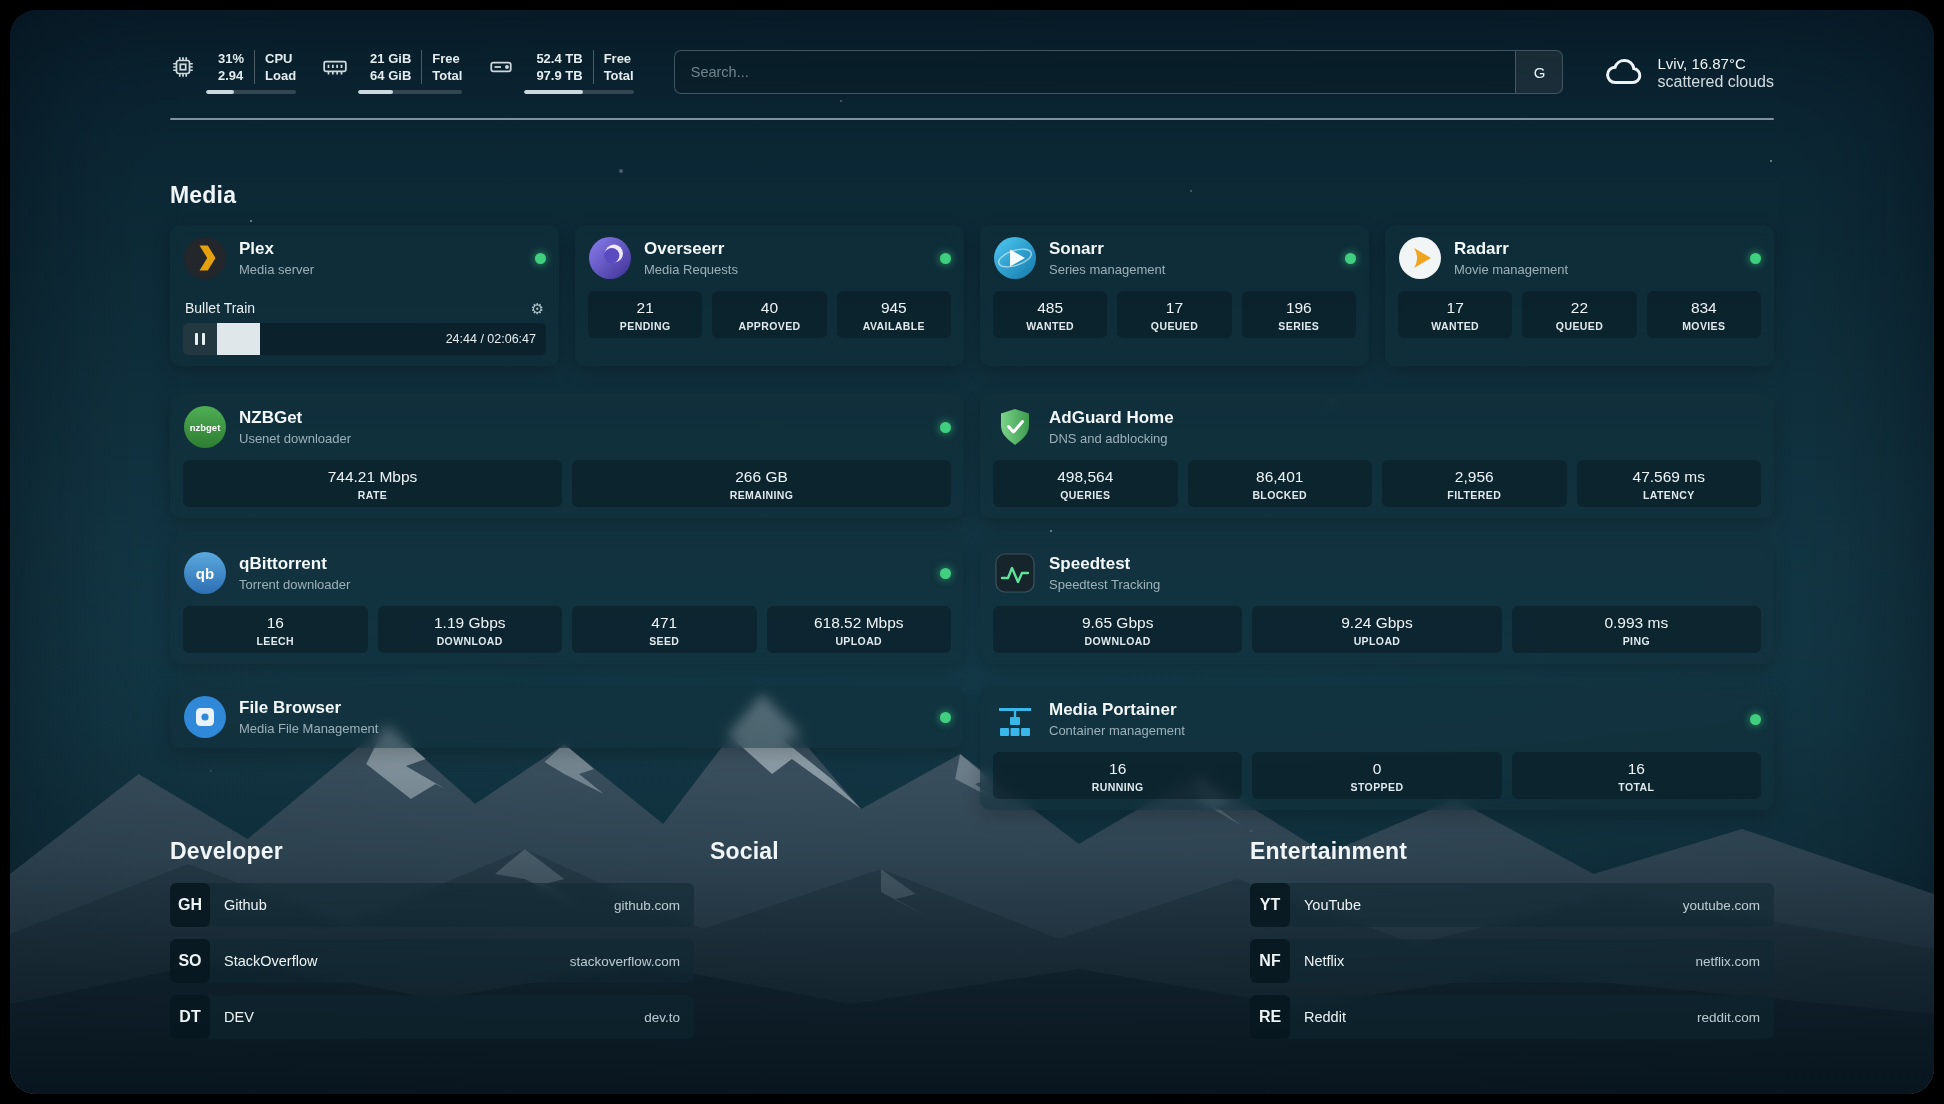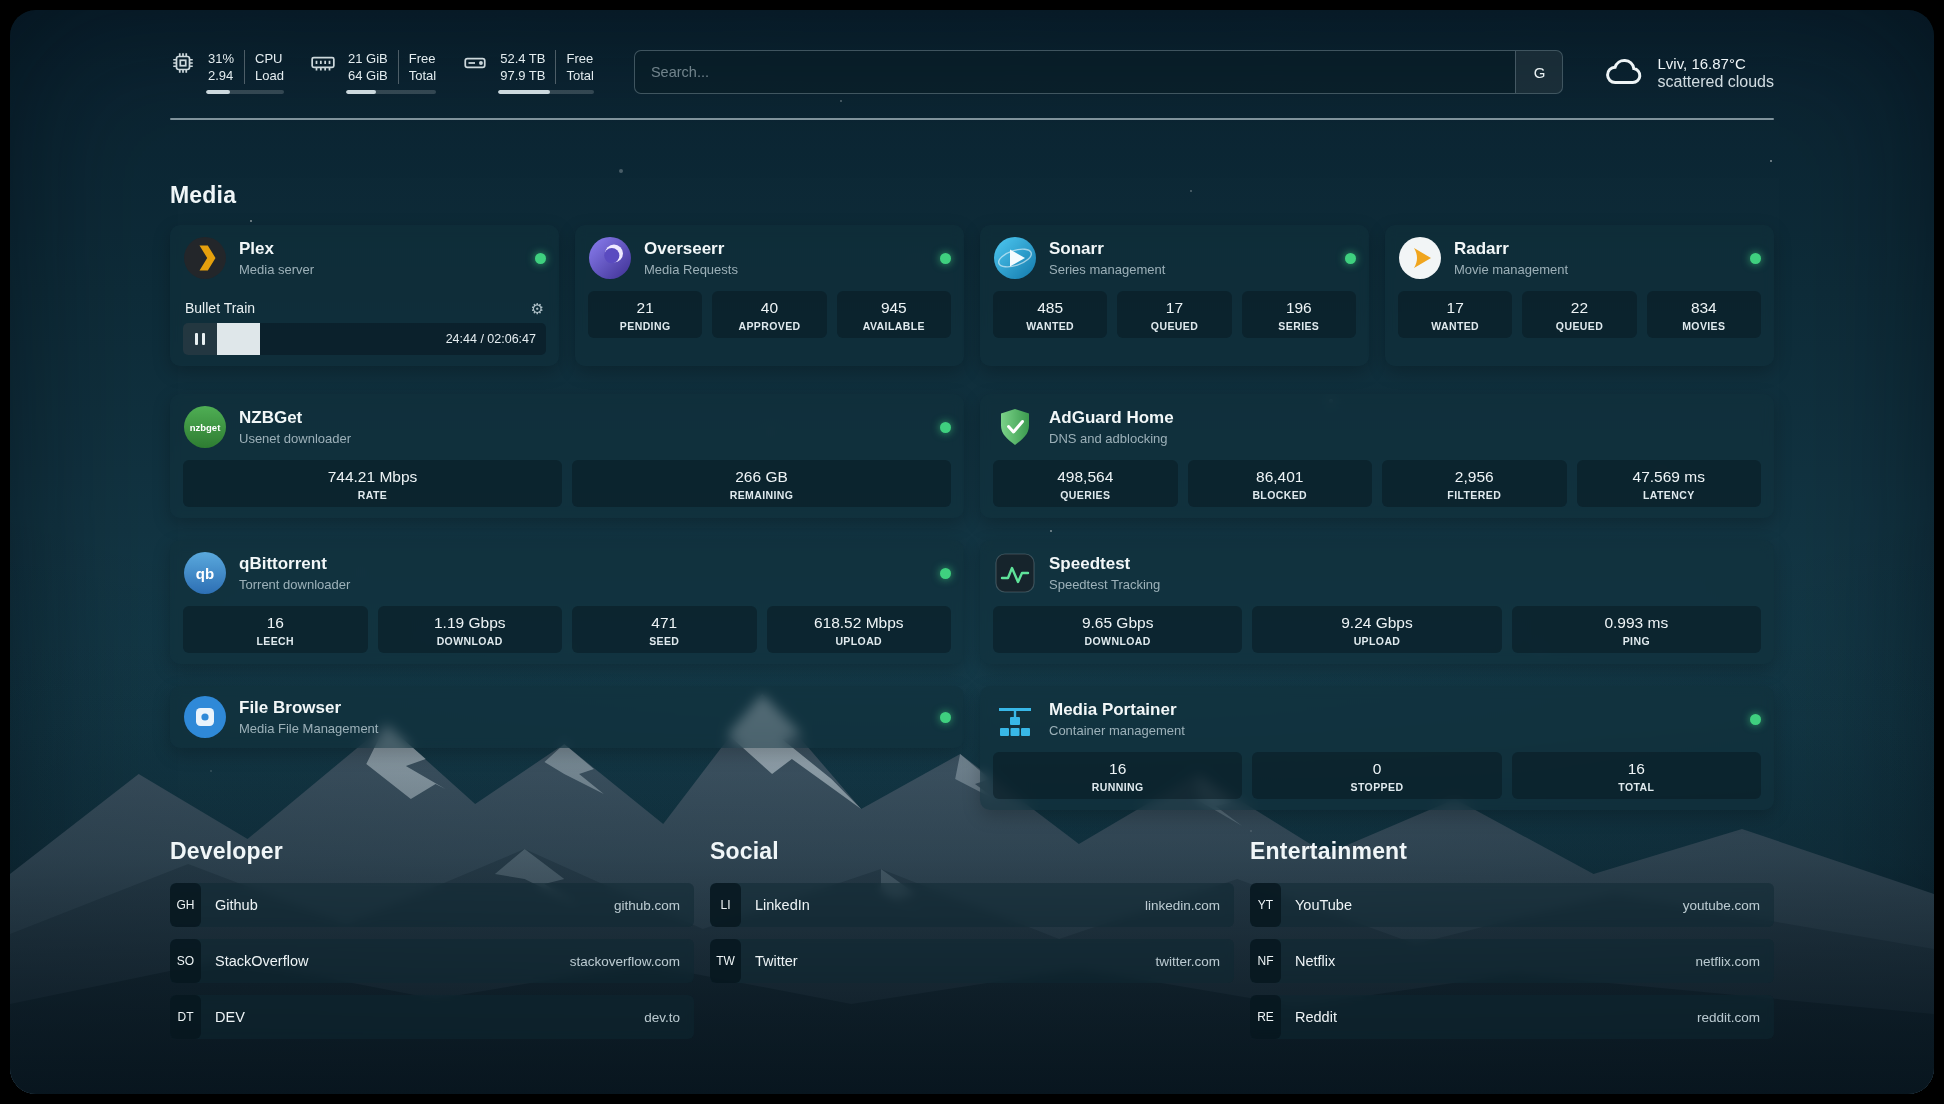--- a/index.html
+++ b/index.html
@@ -28,21 +28,21 @@
       1650px 460px 0 0 rgba(255,255,255,.6),1760px 150px 0 0 #fff,350px 560px 0 0 rgba(255,255,255,.55),
       560px 640px 0 0 #fff,980px 700px 0 0 rgba(255,255,255,.5),1530px 640px 0 0 #fff,
       200px 760px 0 0 rgba(255,255,255,.45),1240px 820px 0 0 rgba(255,255,255,.5),830px 90px 0 0 rgba(255,255,255,.6);
   }
   .content{position:relative;height:100%;padding:28px 160px 0;box-sizing:border-box;z-index:2;}
 
   
   .topbar{display:flex;align-items:center;gap:26px;height:68px;}
   .sysstats{display:flex;gap:26px;flex:0 0 auto;}
   .sysgroup{display:flex;flex-direction:column;gap:6px;}
-  .sysgroup-top{display:flex;gap:12px;}
+  .sysgroup-top{display:flex;align-items:center;gap:22px;font-weight:bold;}
   .sg-icon{width:26px;height:26px;display:flex;align-items:center;justify-content:center;opacity:.92;}
   .sg-icon svg{width:26px;height:26px;}
   .sg-cols{display:flex;}
   .sg-col{display:flex;flex-direction:column;font-size:13px;line-height:17px;color:#e3ecef;}
   .sg-col + .sg-col{border-left:1px solid rgba(255,255,255,.28);margin-left:10px;padding-left:10px;}
   .sg-bar{height:4px;border-radius:2px;background:rgba(255,255,255,.17);margin-left:36px;overflow:hidden;}
   .sg-fill{height:100%;border-radius:2px;background:#ccd9de;}
 
   .search{flex:1 1 auto;display:flex;align-items:stretch;height:42px;border:1px solid rgba(168,190,200,.35);
     background:rgba(8,28,36,.5);border-radius:7px;margin:0 14px;overflow:hidden;}
@@ -94,22 +94,22 @@
   .now-fill{position:absolute;left:0;top:0;bottom:0;background:#dfe7ea;}
   .now-time{font-size:12.5px;color:#e6eef1;padding:0 10px;white-space:nowrap;flex:0 0 auto;}
 
   .card-slim{padding:9px 13px;}
 
   
   .bookmarks{display:grid;grid-template-columns:1fr 1fr 1fr;gap:16px;margin-top:28px;}
   .bm-col .section-title{margin-bottom:18px;}
   .bm-rows{display:flex;flex-direction:column;gap:12px;}
   .bm-row{display:flex;align-items:stretch;height:44px;background:rgba(13,39,49,.5);border-radius:6px;overflow:hidden;cursor:pointer;backdrop-filter:blur(4px);}
-  .bm-icon{width:31px;flex:0 0 auto;border-radius:6px;background:rgba(6,22,30,.78);color:#eef4f6;
-    font-size:12px;font-weight:400;display:flex;align-items:center;justify-content:center;}
+  .bm-icon{width:40px;flex:0 0 auto;border-radius:6px;background:rgba(6,22,30,.78);color:#eef4f6;
+    font-size:16px;font-weight:700;display:flex;align-items:center;justify-content:center;}
   .bm-name{font-size:14.5px;color:#eef4f6;margin-left:14px;align-self:center;}
   .bm-url{margin-left:auto;font-size:13.5px;color:rgba(210,224,230,.88);padding-right:14px;align-self:center;}
 </style>
 </head>
 <body>
 
 <div class="screen">
 
   <svg class="mountains" viewBox="0 0 1944 520" preserveAspectRatio="none" aria-hidden="true">
     <path d="M0,300 L130,200 L240,265 L380,150 L470,230 L560,170 L660,250 L760,120 L860,235 L960,180 L1080,270 L1200,200 L1330,280 L1460,225 L1600,300 L1750,255 L1944,320 L1944,520 L0,520 Z" fill="#4a6070"></path>
@@ -593,32 +593,20 @@
           <div class="bm-row">
             <span class="bm-icon">DT</span>
             <span class="bm-name">DEV</span>
             <span class="bm-url">dev.to</span>
           </div>
         </div>
       </div>
 
       <div class="bm-col">
         <div class="section-title">Social</div>
-        <div class="bm-rows">
-          <div class="bm-row">
-            <span class="bm-icon">LI</span>
-            <span class="bm-name">LinkedIn</span>
-            <span class="bm-url">linkedin.com</span>
-          </div>
-          <div class="bm-row">
-            <span class="bm-icon">TW</span>
-            <span class="bm-name">Twitter</span>
-            <span class="bm-url">twitter.com</span>
-          </div>
-        </div>
       </div>
 
       <div class="bm-col">
         <div class="section-title">Entertainment</div>
         <div class="bm-rows">
           <div class="bm-row">
             <span class="bm-icon">YT</span>
             <span class="bm-name">YouTube</span>
             <span class="bm-url">youtube.com</span>
           </div>

